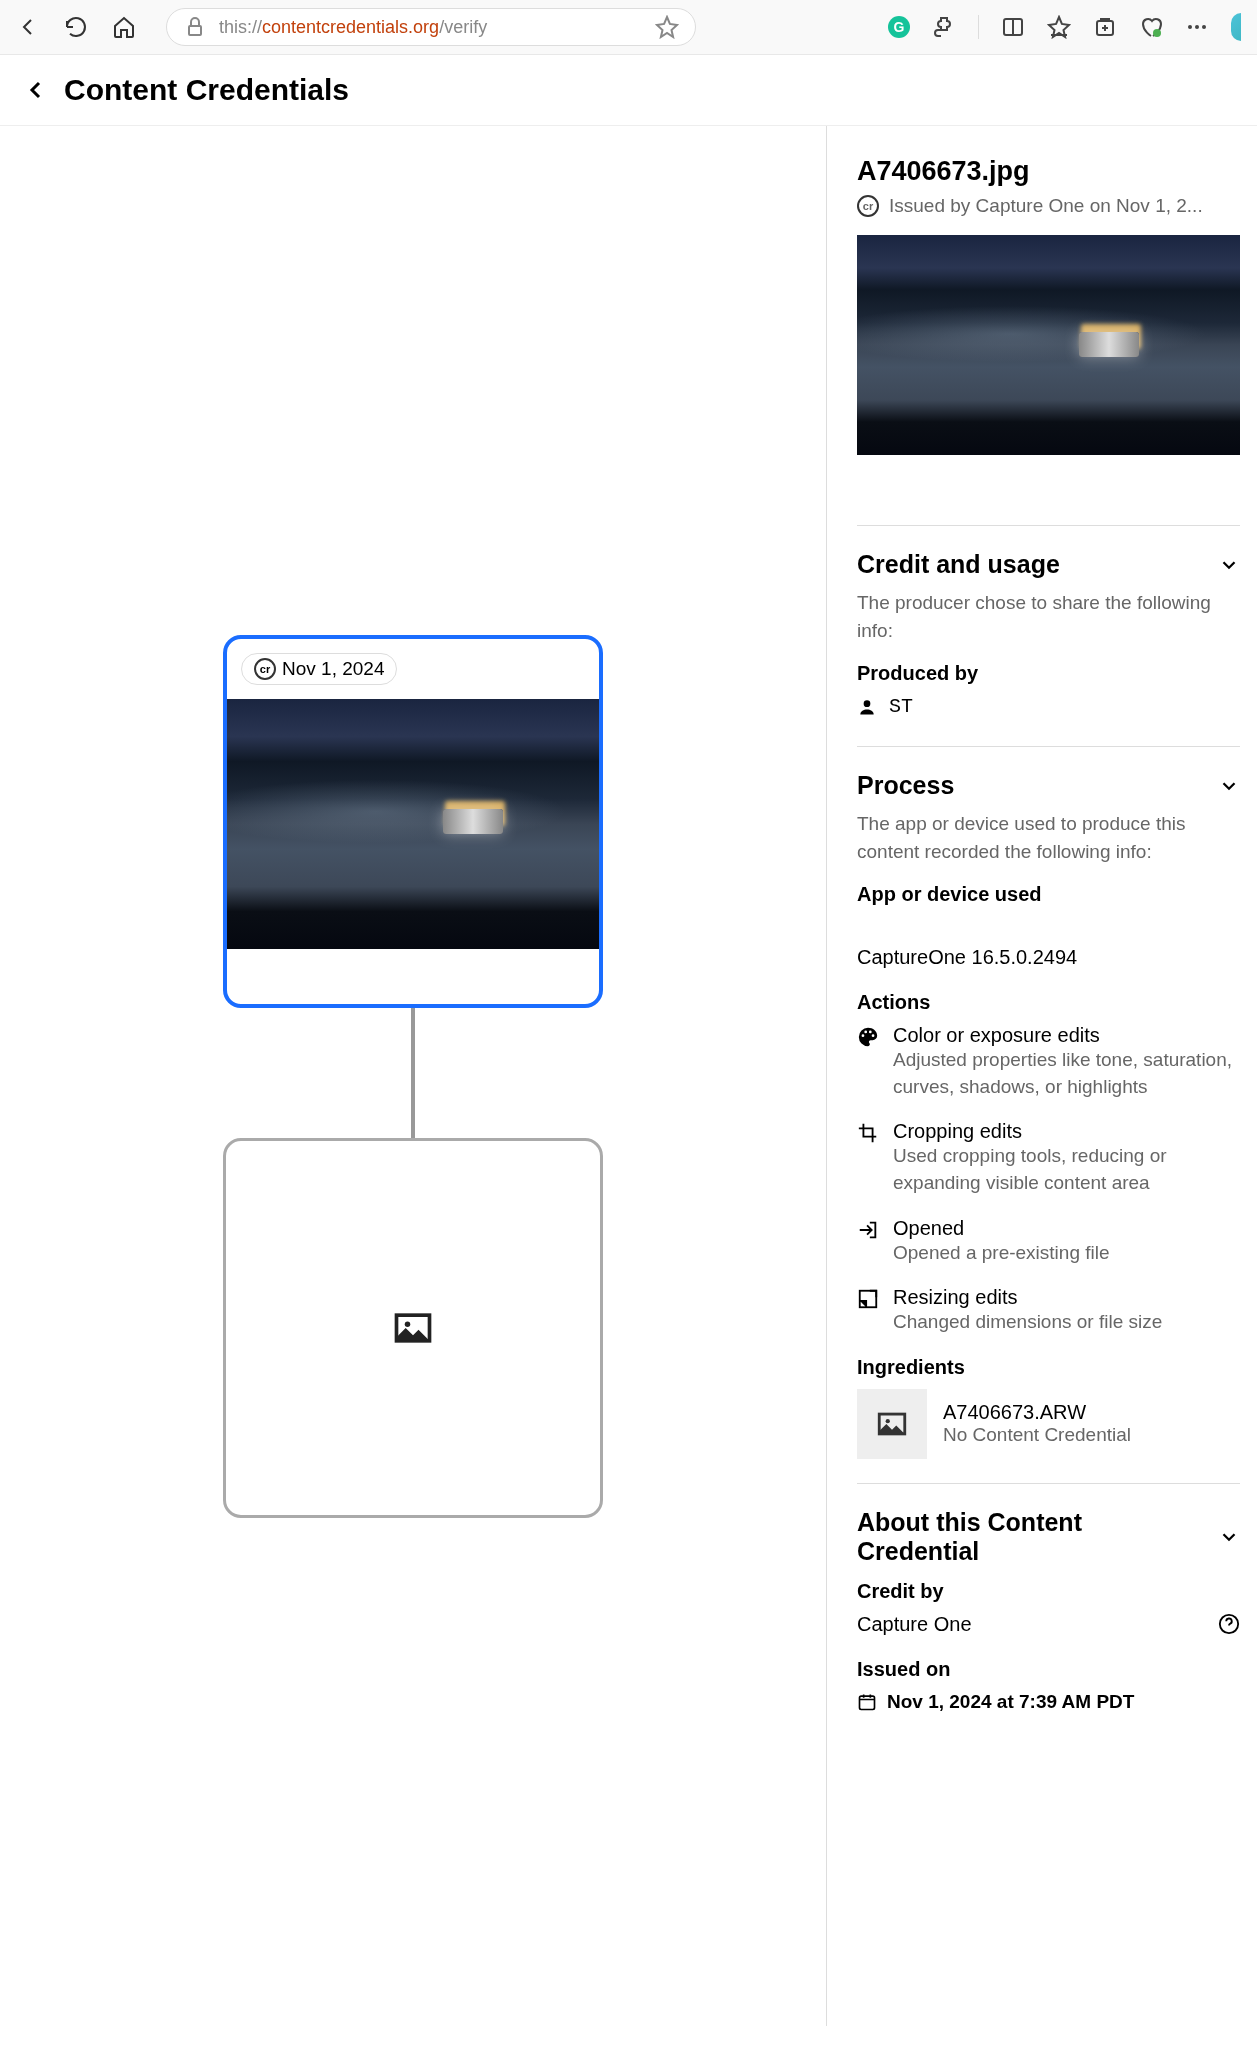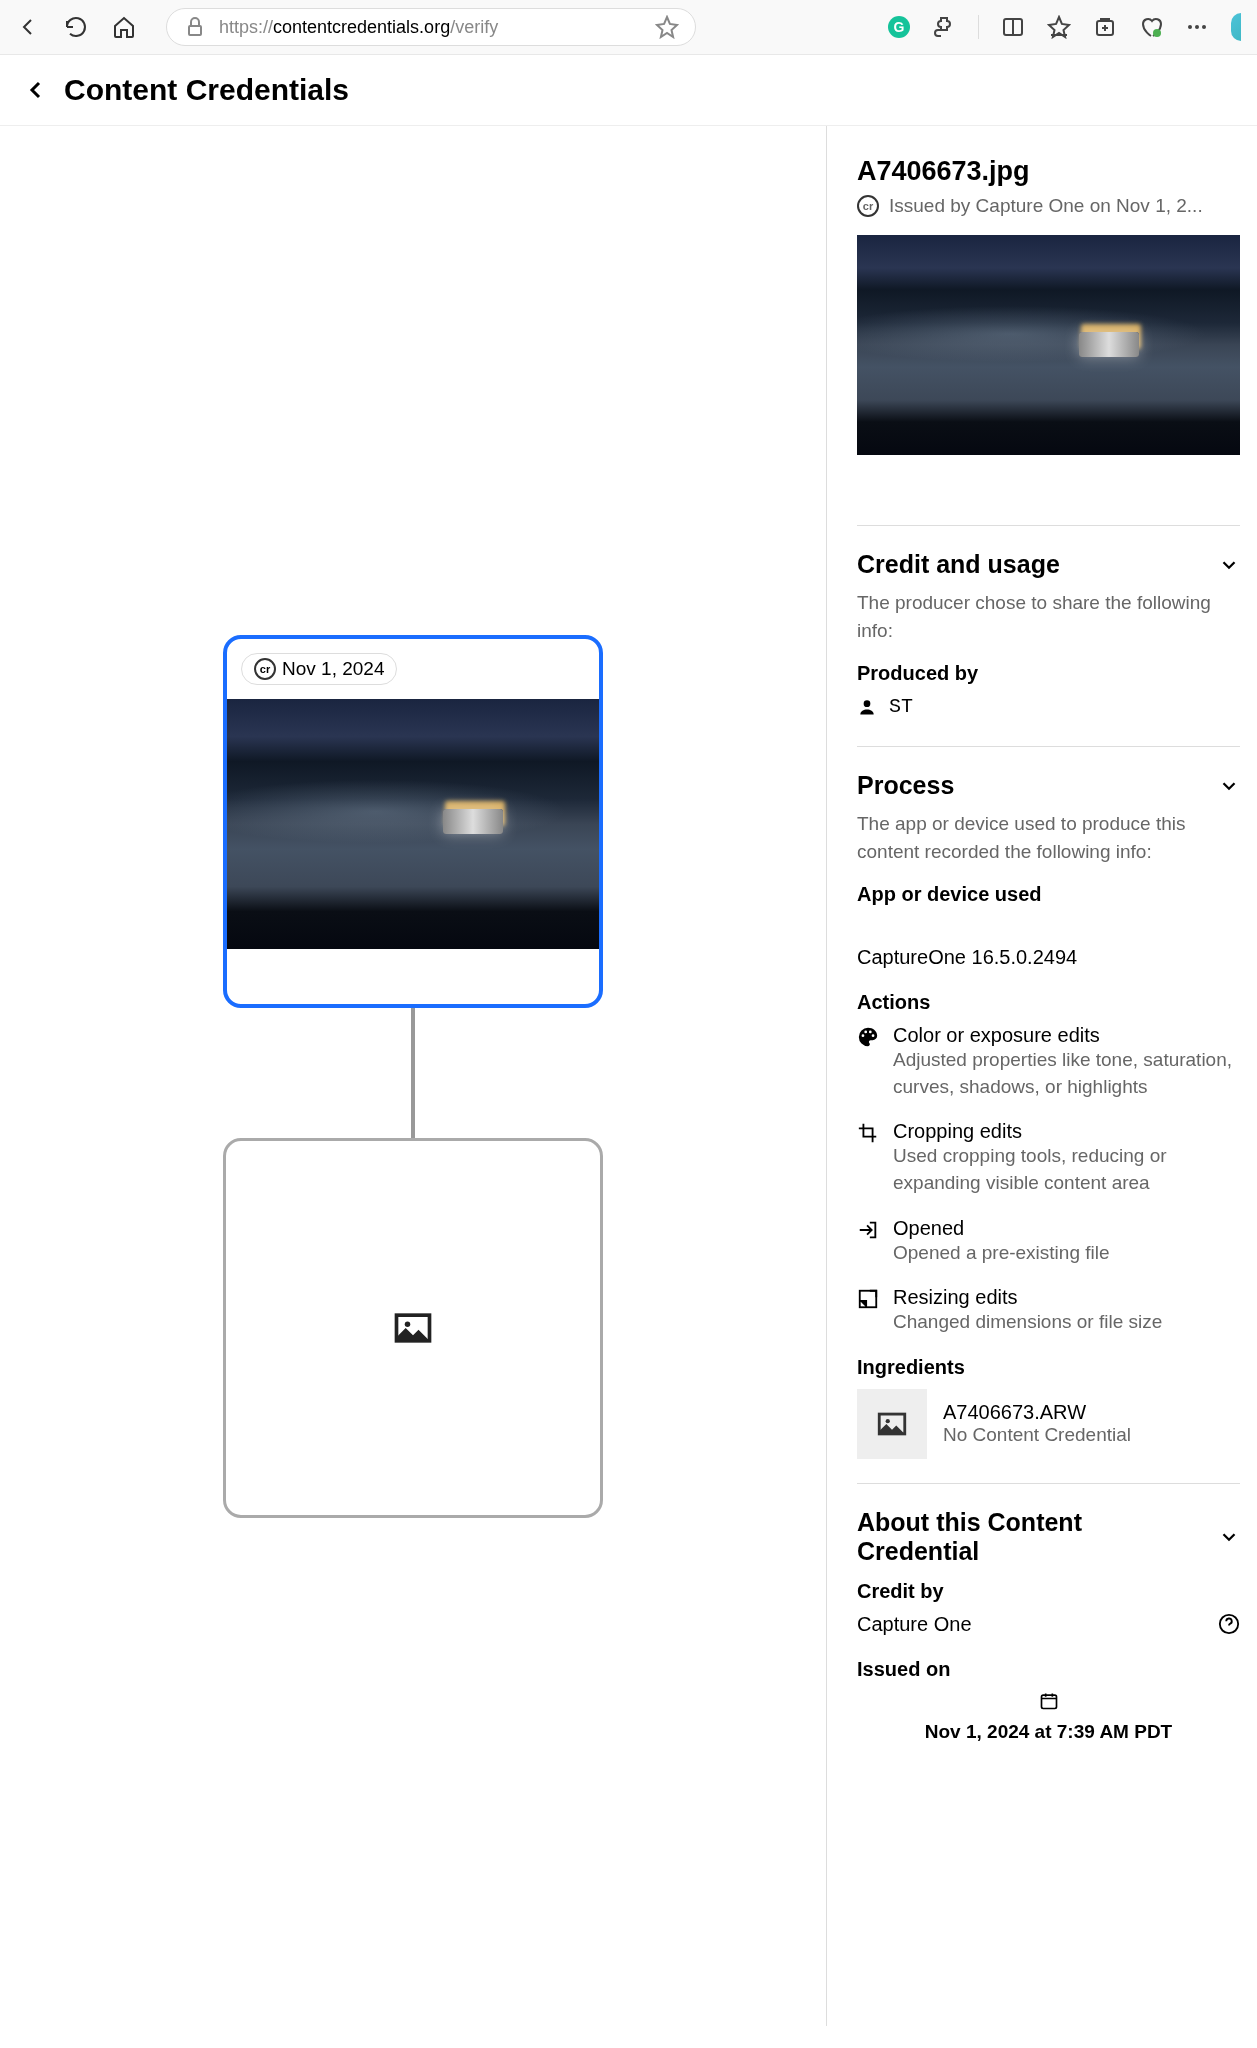--- a/index.html
+++ b/index.html
@@ -4,21 +4,21 @@
 <style>
 * { box-sizing: border-box; margin: 0; padding: 0; }
 body { font-family: -apple-system, BlinkMacSystemFont, 'Segoe UI', Arial, sans-serif; background: #fff; color: #000; width: 1257px; }
 
 
 .browser-bar { display: flex; align-items: center; padding: 8px 16px; gap: 20px; border-bottom: 1px solid #e8e8e8; background: #f9f9f9; }
 .browser-bar .nav-icons { display: flex; gap: 24px; align-items: center; }
 .browser-bar svg { width: 24px; height: 24px; }
 .url-box { flex: 0 0 auto; display: flex; align-items: center; background: #fff; border: 1px solid #ddd; border-radius: 20px; padding: 6px 16px; width: 530px; margin-left: 10px; gap: 12px; }
 .url-text { color: #888; font-size: 18px; flex: 1; }
-.url-text .dark { color: #000000; }
+.url-text .dark { color: #c2410c; }
 .right-icons { display: flex; gap: 22px; align-items: center; margin-left: auto; }
 .right-icons .sep { width: 1px; height: 24px; background: #ddd; }
 .grammarly { width: 22px; height: 22px; border-radius: 50%; background: #15c39a; display: flex; align-items: center; justify-content: center; color: #fff; font-weight: bold; font-size: 14px; }
 .avatar-edge { width: 10px; height: 28px; background: linear-gradient(135deg, #4cc3d9, #3fb8c5); border-radius: 14px 0 0 14px; }
 
 
 .page-header { display: flex; align-items: center; padding: 18px 24px; gap: 16px; border-bottom: 1px solid #eee; }
 .page-header h1 { font-size: 30px; font-weight: 700; }
 
 
@@ -54,21 +54,21 @@
 .action-item { display: flex; gap: 14px; margin-bottom: 20px; }
 .action-item .ic { width: 22px; flex-shrink: 0; margin-top: 2px; }
 .action-title { font-size: 20px; font-weight: 500; }
 .action-desc { color: #666; font-size: 19px; line-height: 1.4; }
 .ingredient-row { display: flex; gap: 16px; align-items: center; }
 .ingredient-thumb { width: 70px; height: 70px; background: #eee; display: flex; align-items: center; justify-content: center; }
 .ingredient-name { font-size: 20px; }
 .ingredient-sub { color: #666; font-size: 19px; }
 .issued-by-row { display: flex; justify-content: space-between; align-items: center; }
 .issued-by-val { font-size: 20px; }
-.issued-on-row { display: flex; align-items: center; gap: 10px; font-size: 19px; font-weight: 600; flex-direction: column; }
+.issued-on-row { display: flex; align-items: center; gap: 10px; font-size: 19px; font-weight: 600; }
 
 .cr-badge { width: 22px; height: 22px; border: 2px solid #333; border-radius: 50%; display: inline-flex; align-items: center; justify-content: center; font-size: 11px; font-weight: 700; flex-shrink: 0; }
 </style>
 </head>
 <body>
 
 <div class="browser-bar">
   <div class="nav-icons">
     <svg viewBox="0 0 24 24" fill="none" stroke="#333" stroke-width="2">
         <path d="M15 5l-7 7 7 7"></path>
@@ -78,21 +78,21 @@
       </svg>
     <svg viewBox="0 0 24 24" fill="none" stroke="#333" stroke-width="2">
         <path d="M3 11l9-8 9 8v10a1 1 0 0 1-1 1h-5v-7h-6v7H4a1 1 0 0 1-1-1z"></path>
       </svg>
   </div>
   <div class="url-box">
     <svg width="18" height="18" viewBox="0 0 24 24" fill="none" stroke="#888" stroke-width="2">
         <rect x="6" y="11" width="12" height="9" rx="1"></rect>
         <path d="M8 11V7a4 4 0 0 1 8 0v4"></path>
       </svg>
-    <span class="url-text"><span>https://</span><span class="dark">contentcredentials.org</span><span>/verify</span></span>
+    <span class="url-text"><span>this://</span><span class="dark">contentcredentials.org</span><span>/verify</span></span>
     <svg width="20" height="20" viewBox="0 0 24 24" fill="none" stroke="#888" stroke-width="2">
         <path d="M12 2l2.9 6.9L22 10l-5.5 5 1.6 7L12 18l-6.1 4 1.6-7L2 10l7.1-1.1z"></path>
       </svg>
   </div>
   <div class="right-icons">
     <div class="grammarly">G</div>
     <svg width="22" height="22" viewBox="0 0 24 24" fill="none" stroke="#444" stroke-width="2">
         <path d="M9 3h6v3a3 3 0 0 1 0 6v3H9v-3a3 3 0 0 1 0-6z M9 15H6a3 3 0 0 0 0 6h3"></path>
       </svg>
     <div class="sep"></div>

